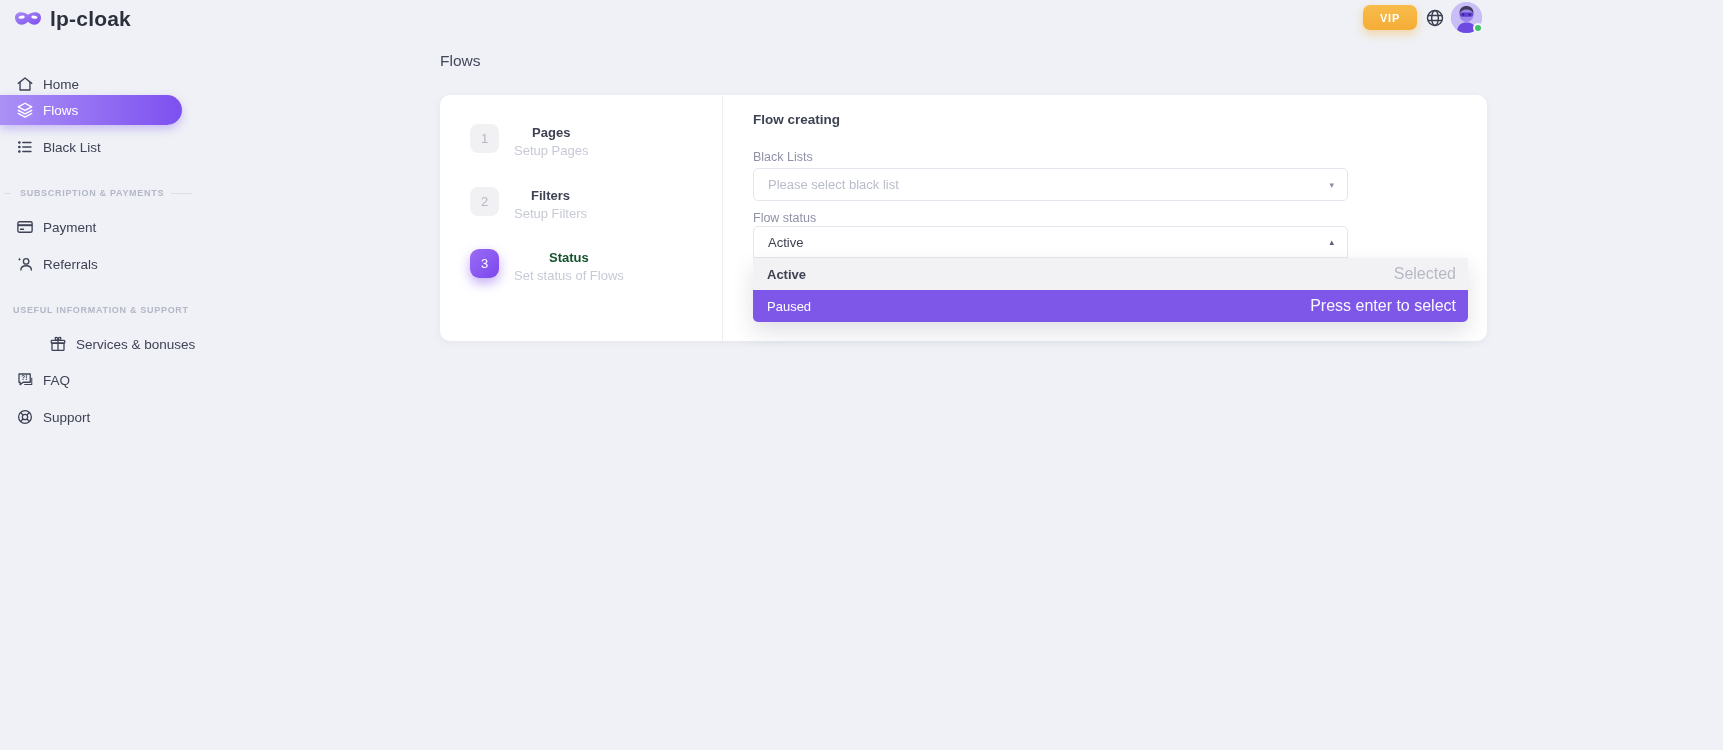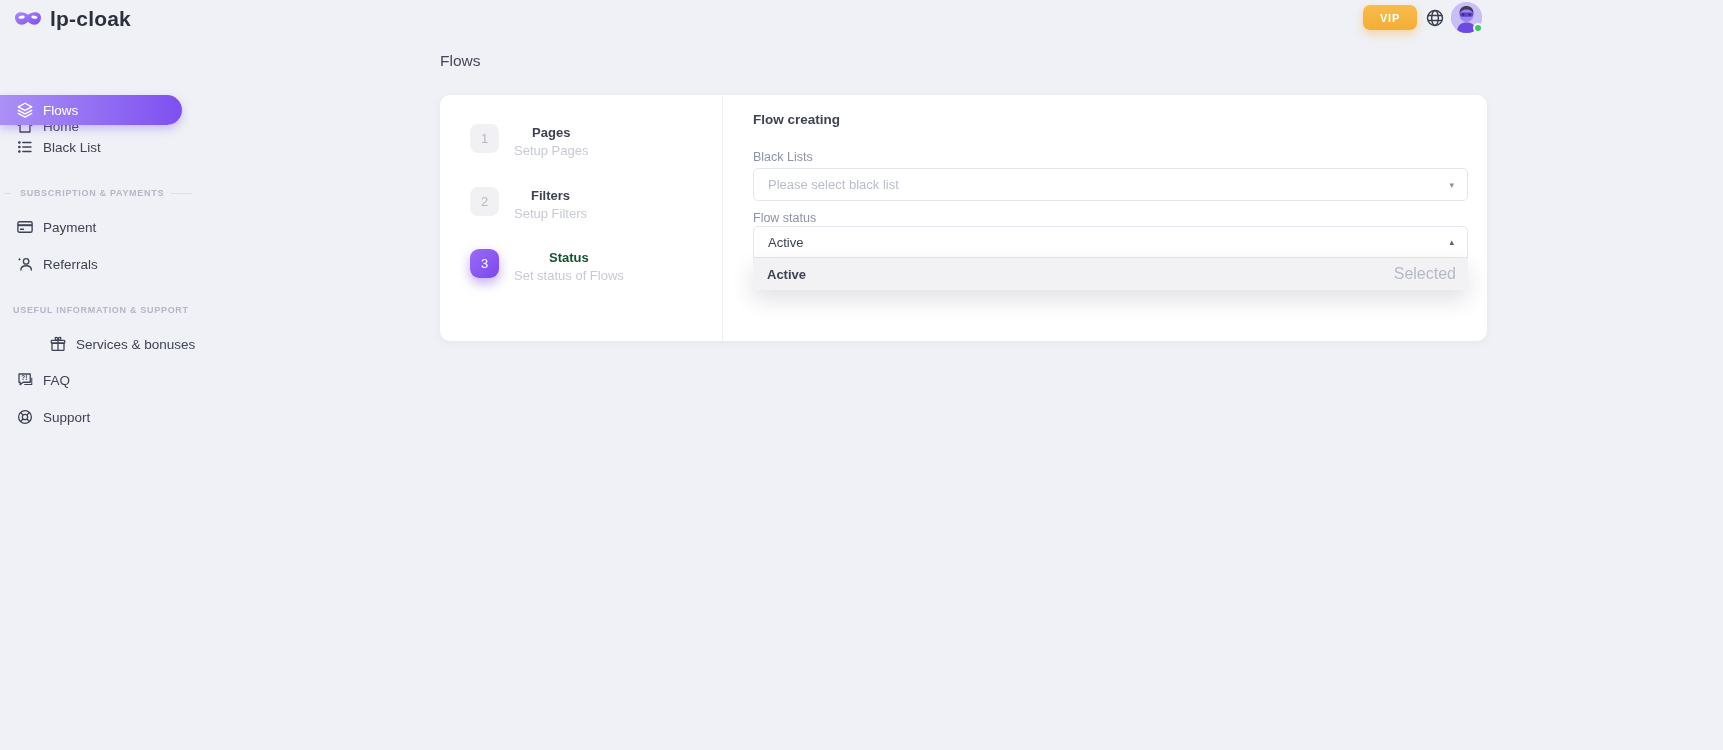--- a/index.html
+++ b/index.html
@@ -52,21 +52,21 @@
     font-size:13px;display:flex;align-items:center;justify-content:center;}
   .step.active .num{background:linear-gradient(135deg,#9a6cf5,#7c47ee);color:#fff;
     box-shadow:0 5px 12px rgba(124,71,238,.45);border-radius:9px;}
   .step .txt{margin-left:15px;padding-top:1px;}
   .step .t1{font-size:13px;font-weight:700;color:#3e4253;text-align:center;}
   .step.active .t1{color:#14532d;}
   .step .t2{font-size:13px;color:#c7cad5;margin-top:3px;}
 
   .form-title{left:753px;top:112px;font-size:13.5px;font-weight:700;color:#3e4253;}
   .fld-label{left:753px;font-size:12.5px;color:#8e92a6;}
-  .sel{left:753px;width:715px;height:33px;box-sizing:border-box;border:1px solid #e4e6ee;border-radius:5px;
+  .sel{left:753px;width:595px;height:33px;box-sizing:border-box;border:1px solid #e4e6ee;border-radius:5px;
     background:#fff;display:flex;align-items:center;cursor:pointer;}
   .sel .val{margin-left:14px;font-size:13px;color:#3e4253;}
   .sel .ph{margin-left:14px;font-size:13px;color:#b9bdca;}
   .sel .caret{margin-left:auto;margin-right:13px;font-size:9px;color:#8b8fa3;}
   .sel.open{border-radius:5px 5px 0 0;height:32px;}
   .dropdown{left:753px;top:258px;width:715px;background:#fff;border-radius:0 0 5px 5px;
     box-shadow:0 10px 22px rgba(40,45,80,.14);overflow:hidden;z-index:5;}
   .opt{height:32px;display:flex;align-items:center;cursor:pointer;font-size:13px;color:#3e4253;}
   .opt .ol{margin-left:14px;}
   .opt .hint{margin-left:auto;margin-right:12px;font-size:16px;color:#b6bac6;}
@@ -115,21 +115,21 @@
     <path d="M6 31 C6 23 10 20.5 15.5 20.5 C21 20.5 25 23 25 31 Z" fill="#6d4be0"></path>
     <circle cx="15.5" cy="13" r="7" fill="#9b86ec"></circle>
     <path d="M8.5 12 C8 5.5 13 4 15.5 4 C18 4 23 5.5 22.5 12 C21 8.5 18 7.5 15.5 7.5 C13 7.5 10 8.5 8.5 12 Z" fill="#433c5c"></path>
     <rect x="8.8" y="10.5" width="13.4" height="4.2" rx="2.1" fill="#5f3fd6"></rect>
     <circle cx="12.3" cy="12.6" r="1.1" fill="#2e2750"></circle>
     <circle cx="18.7" cy="12.6" r="1.1" fill="#2e2750"></circle>
   </svg>
 </div>
 <div class="abs online-dot"></div>
 
-<div class="abs side-row" style="top:73px;margin-top:42px;">
+<div class="abs side-row" style="top:73px;">
   <span class="ic">
     <svg width="18" height="18" viewBox="0 0 24 24" fill="none" stroke="#3e4254" stroke-width="1.8" stroke-linecap="round" stroke-linejoin="round">
       <path d="M3 11.2 L12 4 L21 11.2"></path>
         <path d="M5.4 9.4 V20 H18.6 V9.4"></path>
     </svg>
   </span>
   <span class="lbl">Home</span>
 </div>
 
 <div class="abs side-pill">
@@ -263,13 +263,17 @@
 <div class="abs sel open" style="top:226px;">
   <span class="val">Active</span>
   <span class="caret" style="color:#5a5e70;">▴</span>
 </div>
 
 <div class="abs dropdown">
   <div class="opt selected">
     <span class="ol">Active</span>
     <span class="hint">Selected</span>
   </div>
+  <div class="opt highlighted">
+    <span class="ol">Paused</span>
+    <span class="hint">Press enter to select</span>
+  </div>
 </div>
 
 </body></html>

